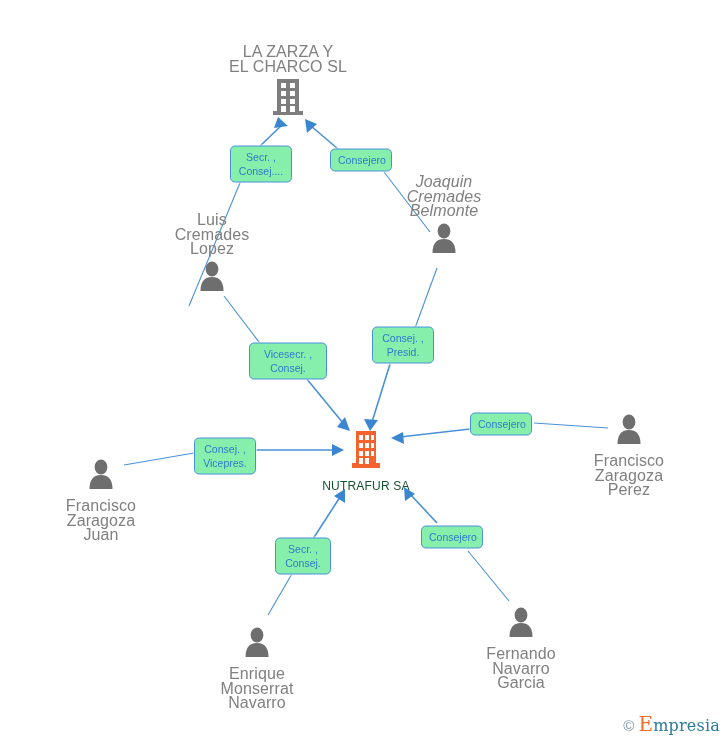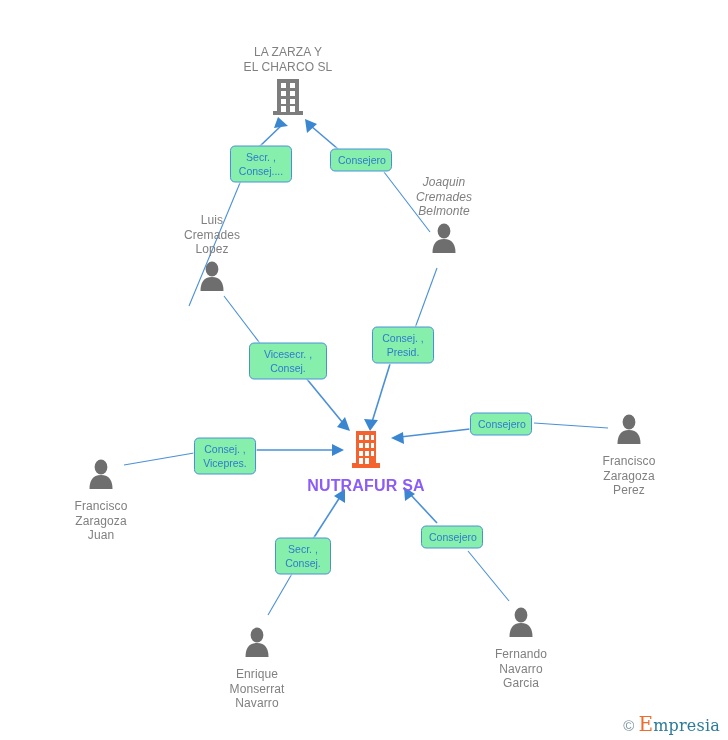--- a/index.html
+++ b/index.html
@@ -29,30 +29,30 @@
 
   
   .node {
     position: absolute;
     width: 120px;
     margin-left: -60px;
     text-align: center;
     z-index: 3;
   }
   .node-label {
-    font-size: 12px;
+    font-size: 16px;
     line-height: 14.5px;
     color: #808080;
     letter-spacing: 0.1px;
     white-space: pre-line;
   }
   .node-label.company {
-    font-weight: bold;
-    color: #8b5cf6;
-    font-size: 16px;
+    font-weight: normal;
+    color: #14532d;
+    font-size: 12px;
     letter-spacing: 0.2px;
   }
   .icon-wrap {
     display: block;
     line-height: 0;
   }
   .icon-wrap svg { display: inline-block; }
 
   .node.above .node-label { margin-bottom: 3px; }
   .node.below .node-label { margin-top: 9px; }

